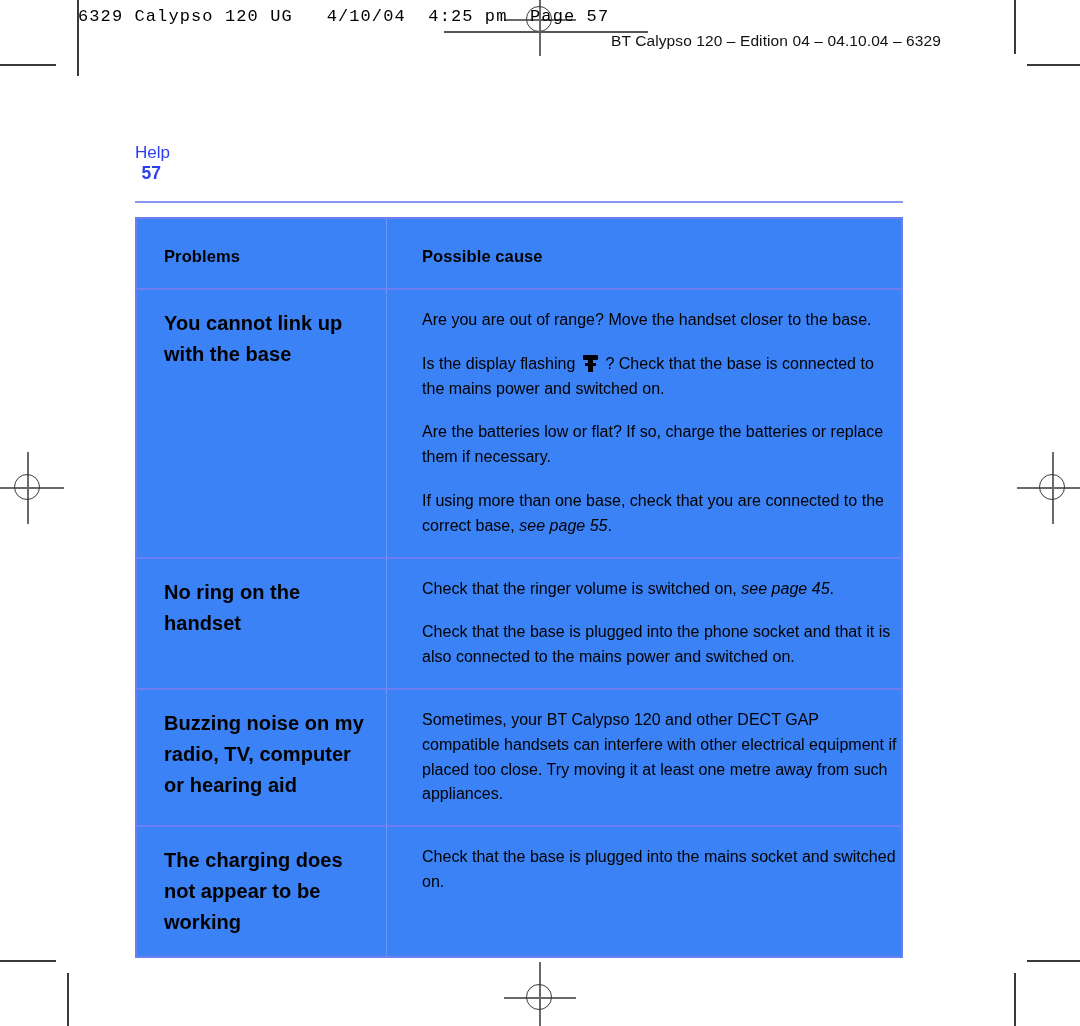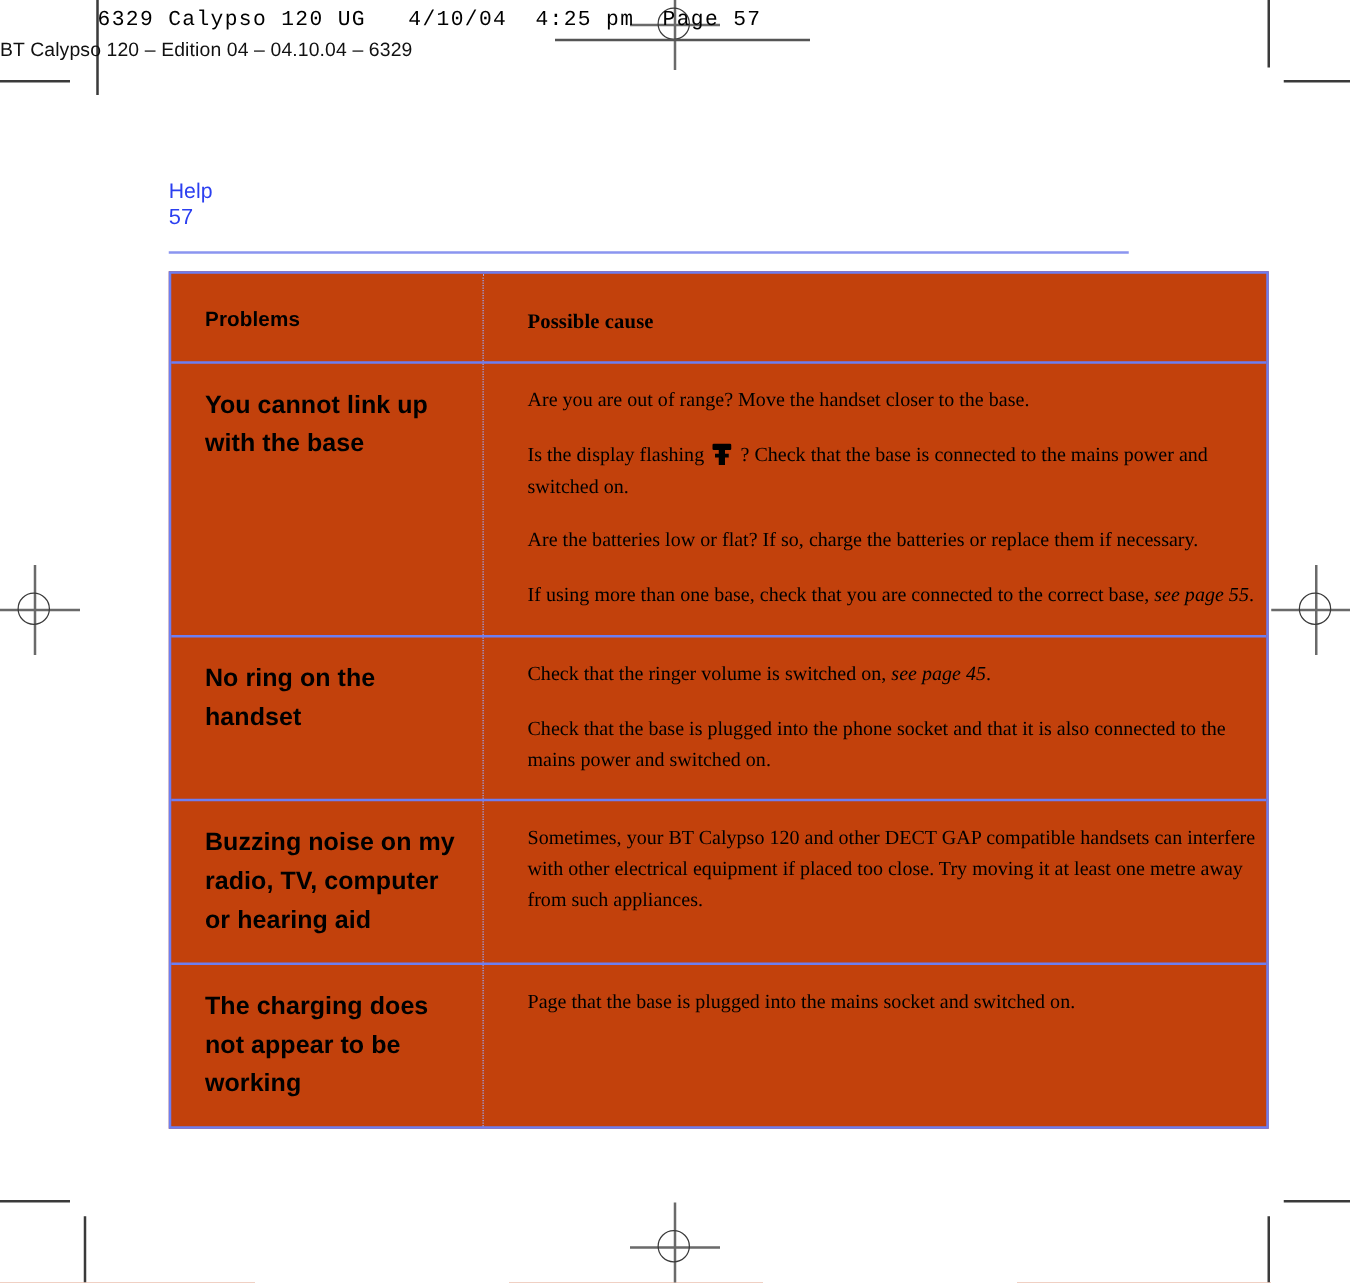--- a/index.html
+++ b/index.html
@@ -71,21 +71,21 @@
     top: 31px;
     width: 204px;
     height: 2px;
     background: #555;
   }
   .edition-line {
     position: absolute;
     left: 0;
     top: 32px;
     width: 941px;
-    text-align: left;
+    text-align: right;
     font-size: 15.5px;
     letter-spacing: 0.1px;
     color: #111;
   }
 
   
   .page-head {
     position: absolute;
     left: 135px;
     top: 143px;
@@ -98,58 +98,58 @@
     color: #2b3ff0;
     font-size: 17px;
     font-weight: 400;
     flex-direction: column;
   }
   .head-section {
     margin-right: 50px;
   }
   .head-pageno {
     min-width: 26px;
-    text-align: left;
+    text-align: right;
     font-size: 17.5px;
+    font-weight: bold;
   }
   .head-rule {
     margin-top: 17px;
     height: 2px;
     background: #8b95f0;
   }
 
   
   .tbl {
     position: absolute;
     left: 135px;
     top: 217px;
-    width: 880px;
+    width: 768px;
     border: 2px solid #6d7ef2;
     box-sizing: border-box;
-    background: #c2410c;
+    background: #3b82f6;
   }
   .tbl-row {
     display: flex;
     border-bottom: 2px solid #6d7ef2;
   }
   .tbl-row:last-child {
     border-bottom: none;
   }
   .col-problem {
     width: 250px;
     flex: 0 0 250px;
     box-sizing: border-box;
     padding: 18px 18px 18px 27px;
     border-right: 1.5px dotted #9aa6f5;
   }
   .col-cause {
     flex: 1 1 auto;
     box-sizing: border-box;
     padding: 18px 4px 18px 35px;
-    font-family: Liberation Serif, serif;
   }
   .hdr-row .col-problem,
   .hdr-row .col-cause {
     padding-top: 28px;
     padding-bottom: 22px;
   }
   .th {
     font-weight: bold;
     font-size: 16.5px;
     letter-spacing: 0.1px;
@@ -309,17 +309,17 @@
     <div class="col-cause">
       <p class="cause-p">Sometimes, your BT Calypso 120 and other DECT GAP compatible handsets can interfere with other electrical equipment if placed too close. Try moving it at least one metre away from such appliances.</p>
     </div>
   </div>
 
   <div class="tbl-row">
     <div class="col-problem">
       <div class="problem-title">The charging does not appear to be working</div>
     </div>
     <div class="col-cause">
-      <p class="cause-p">Page that the base is plugged into the mains socket and switched on.</p>
+      <p class="cause-p">Check that the base is plugged into the mains socket and switched on.</p>
     </div>
   </div>
 
 </div>
 
 </body></html>

